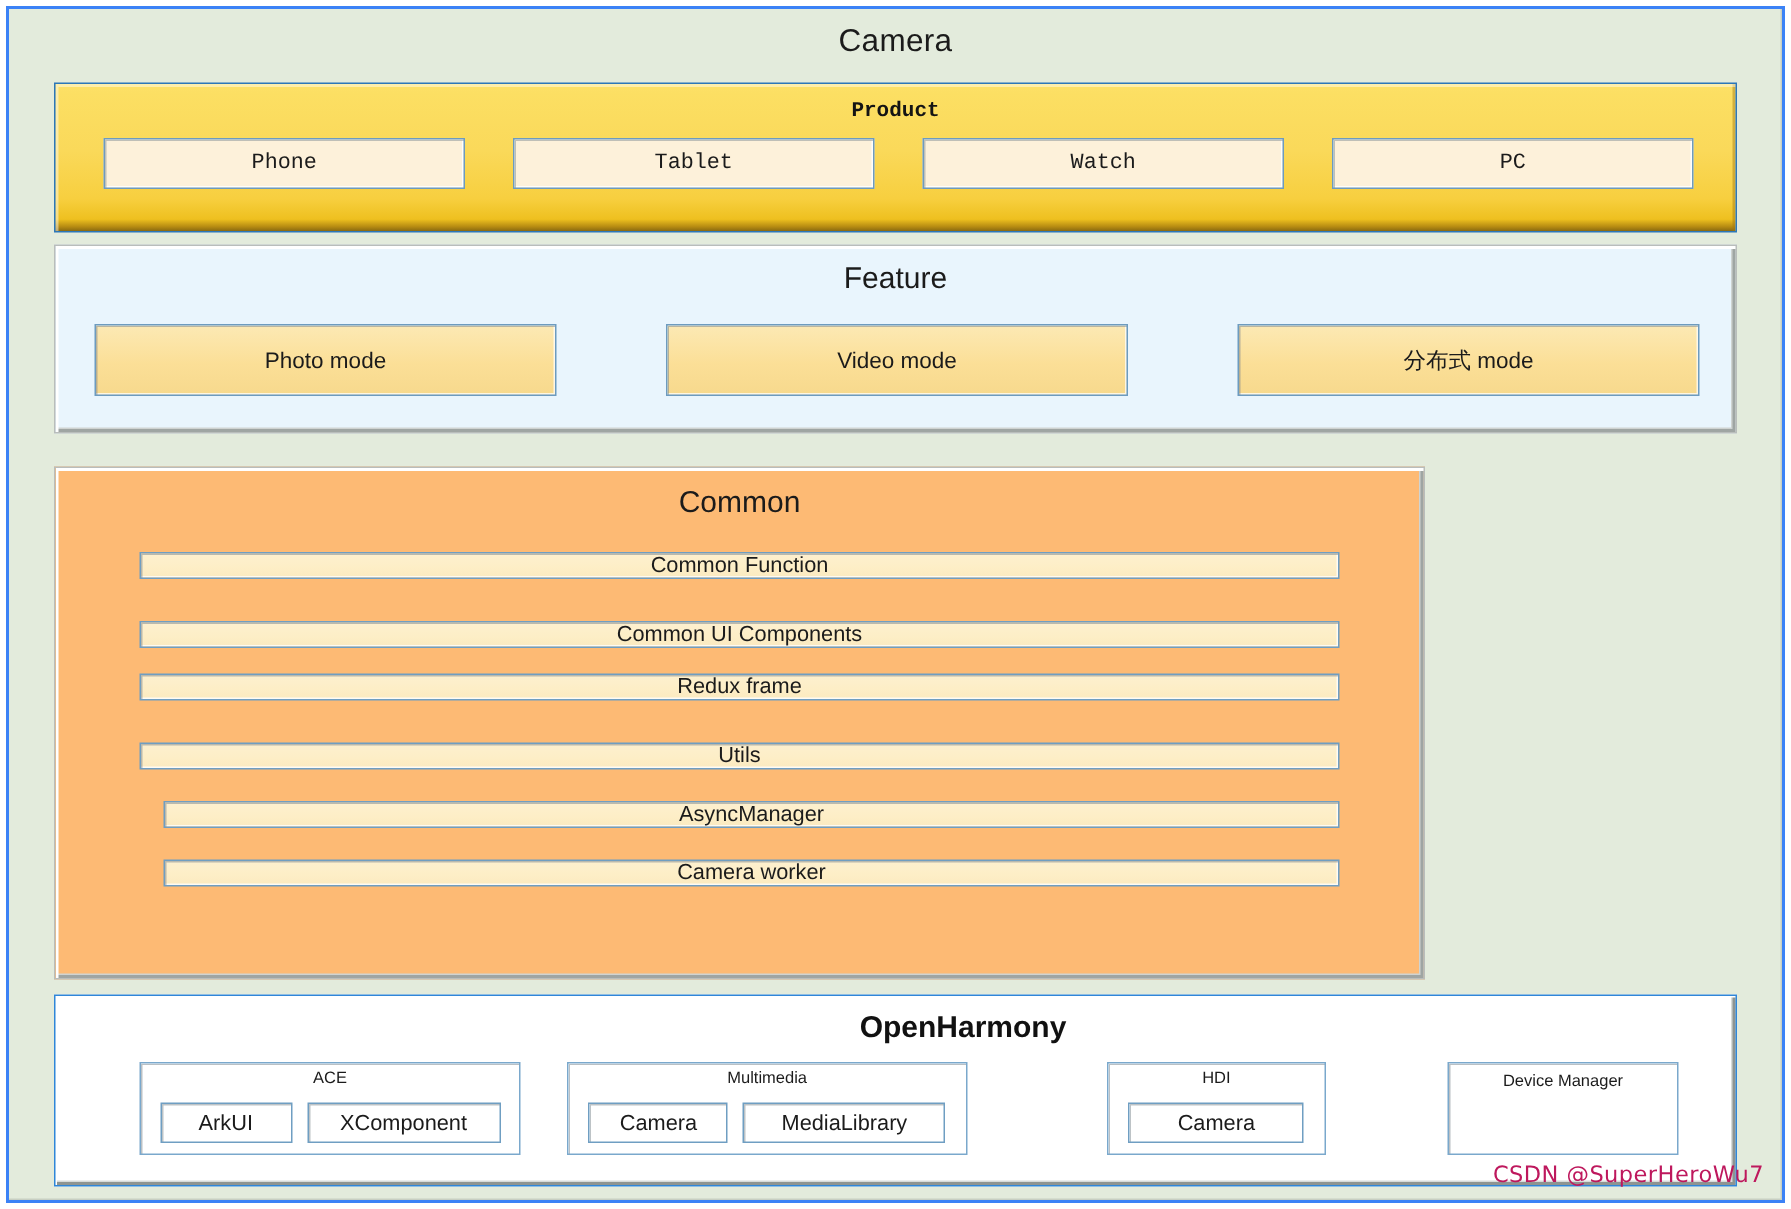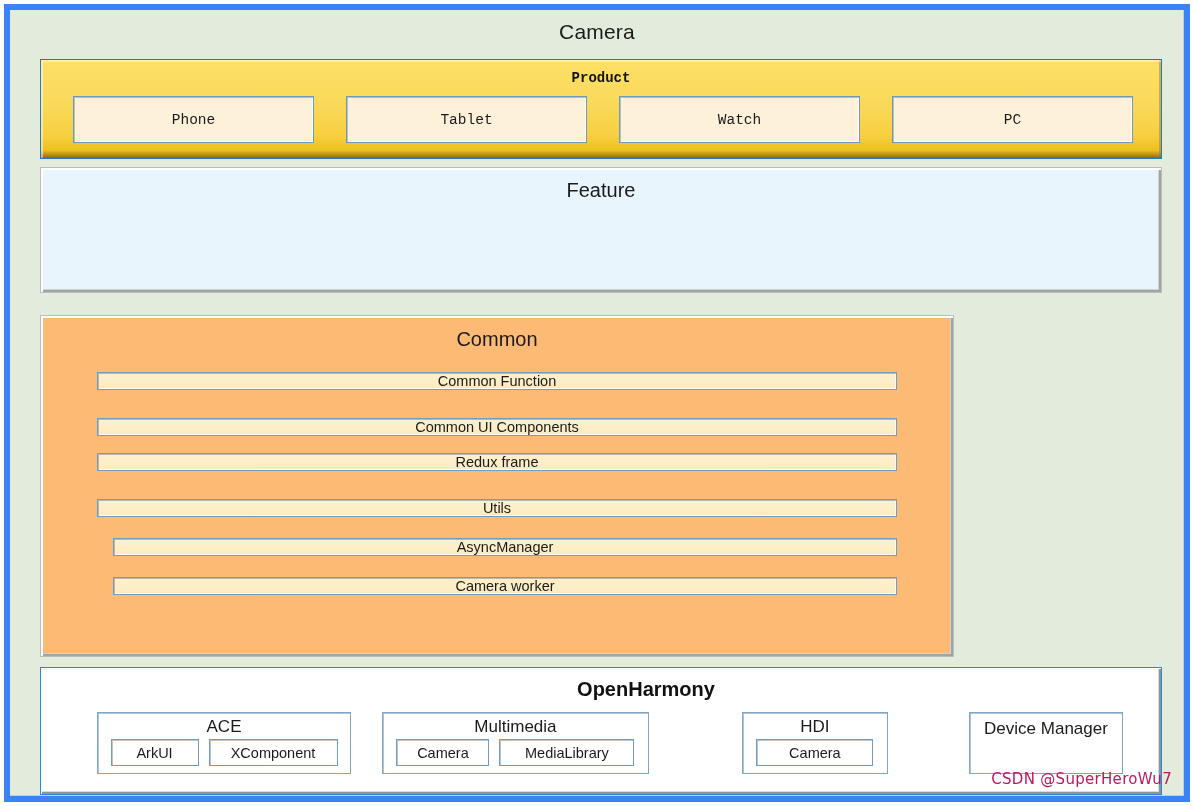--- a/index.html
+++ b/index.html
@@ -17,21 +17,21 @@
     box-sizing:border-box;
   }
 
   
   .camera-outer{
     position:absolute;
     left:4px; top:4px;
     width:1186px; height:798px;
     box-sizing:border-box;
     background:#e3ebdc;
-    border:6px solid #3b82f6;
+    border:2px solid #3b82f6;
     box-shadow:inset -1px -1px 0 #c8cfc2;
   }
   .camera-title{
     position:absolute;
     left:0; top:10px;
     width:100%;
     text-align:center;
     font-size:21px;
     font-weight:400;
     letter-spacing:.2px;
@@ -69,21 +69,21 @@
     width:100%;
     text-align:center;
     font-size:14px;
     font-weight:bold;
     color:#141414;
   }
   .product-items{
     position:absolute;
     left:32px; right:28px;
     top:36px;
-    height:47px;
+    height:34px;
     display:flex;
     gap:32px;
   }
   .product-item{
     flex:1 1 0;
     box-sizing:border-box;
     background:#fdf1da;
     border:1px solid #6d9bbf;
     box-shadow:
       inset 1px 1px 0 rgba(140,150,155,.55),
@@ -218,21 +218,21 @@
     border:1px solid #7aa8cc;
     box-shadow:
       inset 1px 1px 0 rgba(130,140,148,.55),
       inset -1px -1px 0 rgba(255,255,255,.95);
   }
   .oh-group-title{
     position:absolute;
     left:0; top:4px;
     width:100%;
     text-align:center;
-    font-size:17px;
+    font-size:11px;
     color:#1b1b1b;
   }
   .oh-group.plain .oh-group-title{ top:6px; }
   .oh-children{
     position:absolute;
     left:8px; right:8px;
     top:26px;
     height:27px;
     display:flex;
     gap:10px;
@@ -292,20 +292,25 @@
       <div class="product-items">
         <div class="product-item">Phone</div>
         <div class="product-item">Tablet</div>
         <div class="product-item">Watch</div>
         <div class="product-item">PC</div>
       </div>
     </div>
 
     <div class="feature-box bevel">
       <div class="feature-title">Feature</div>
+      <div class="feature-items">
+        <div class="feature-item">Photo mode</div>
+        <div class="feature-item">Video mode</div>
+        <div class="feature-item">分布式 mode</div>
+      </div>
     </div>
 
     <div class="common-box bevel">
       <div class="common-title">Common</div>
       <div class="common-grid">
 
         <div class="common-row">
           <div class="common-cell">Common Function</div>
           <div class="common-cell">Common UI Components</div>
         </div>

